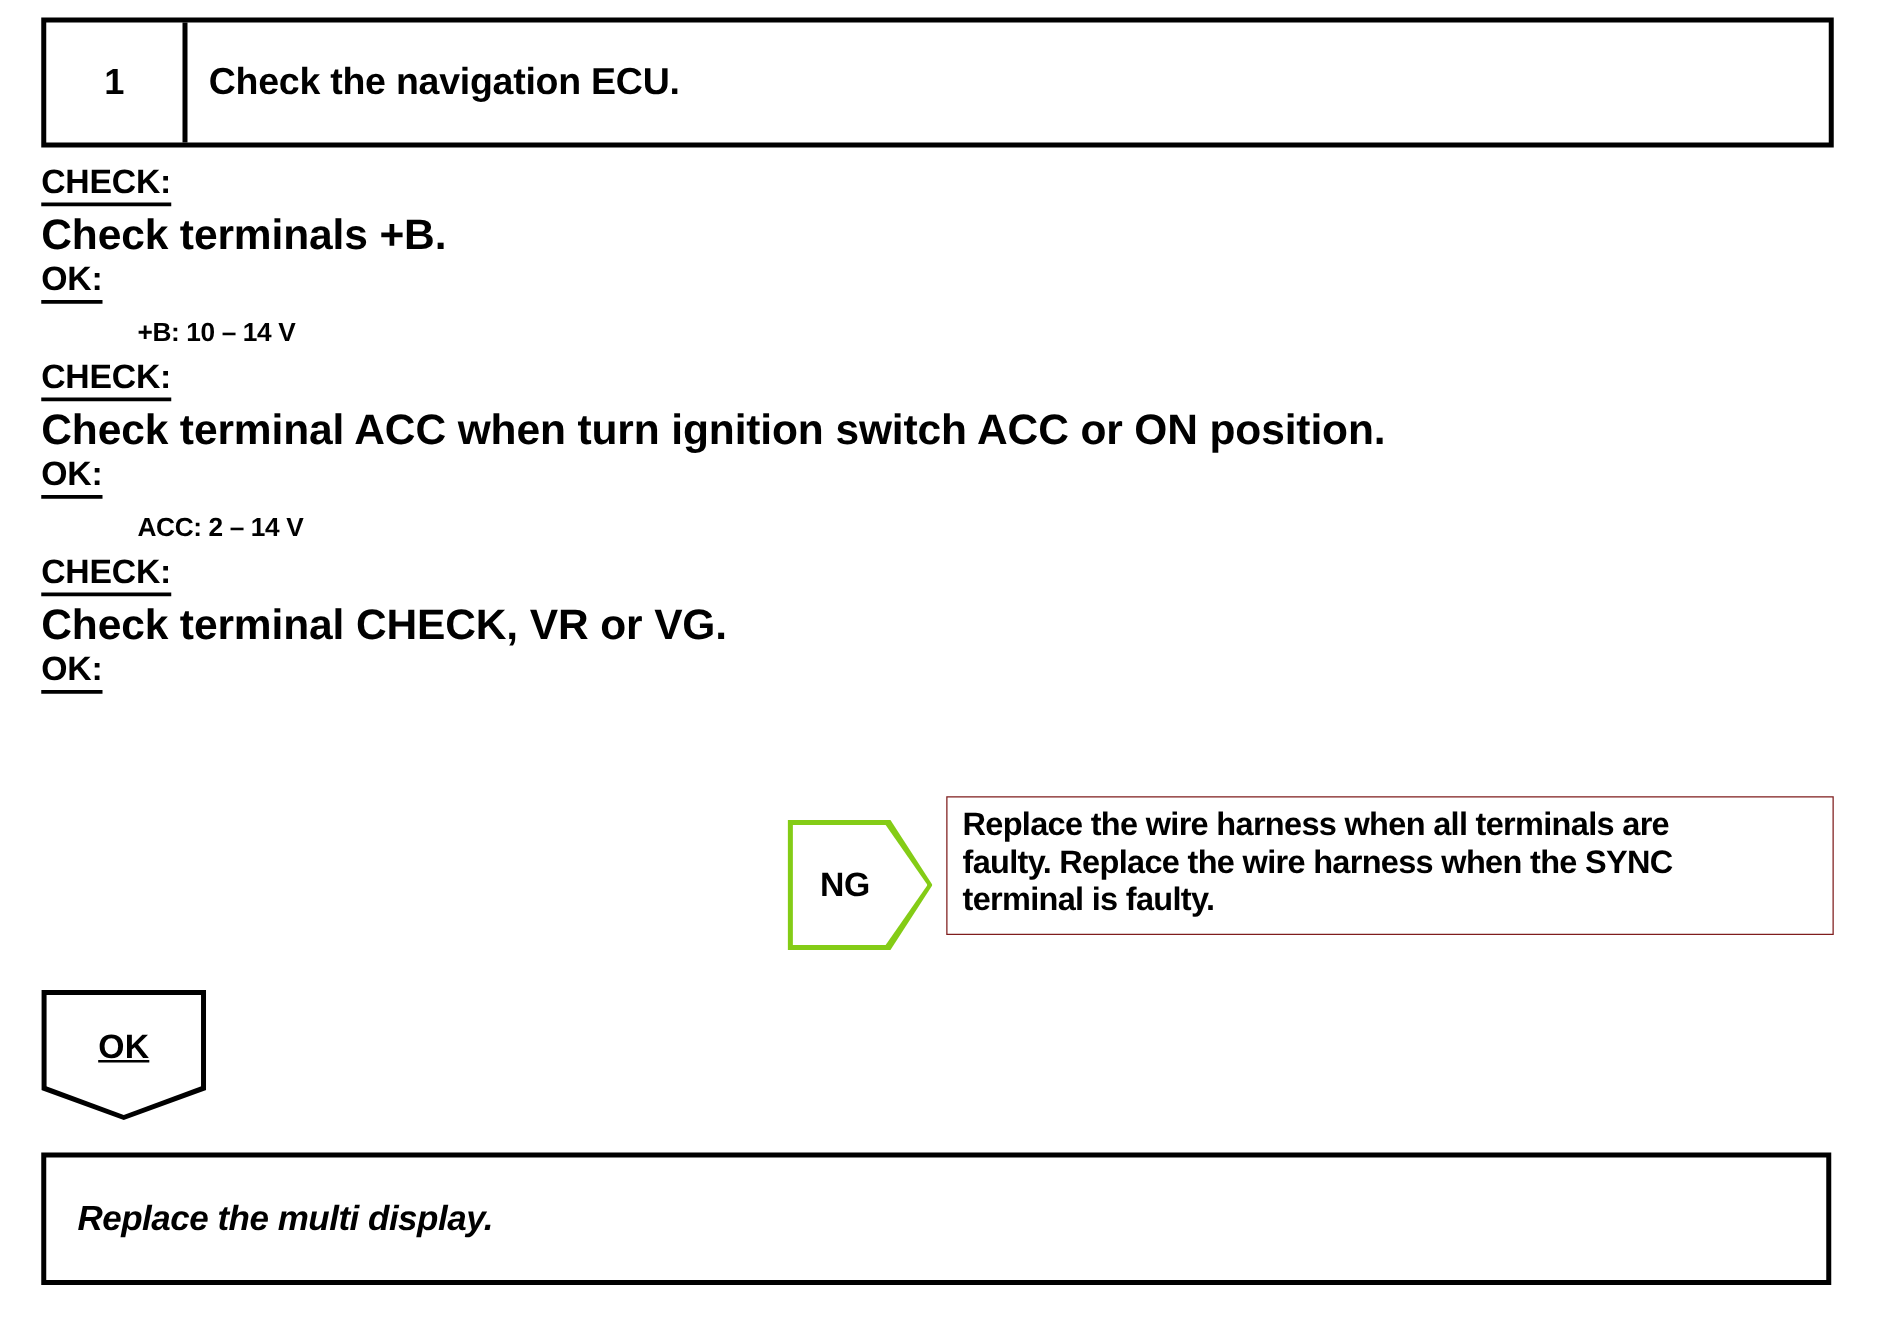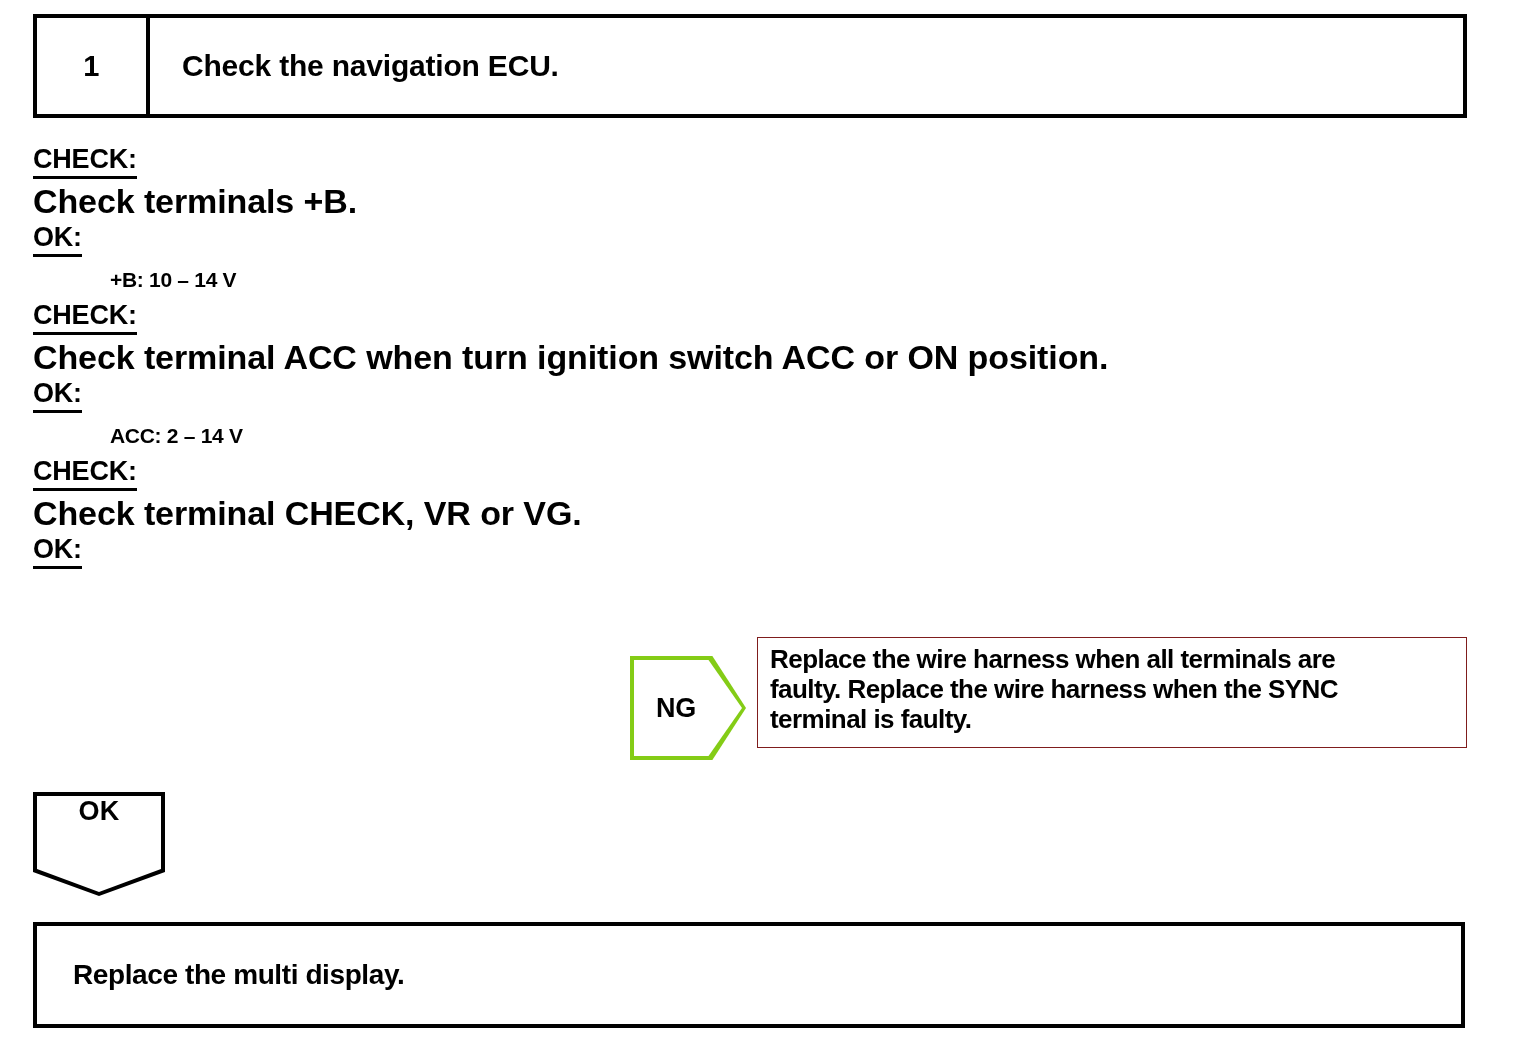--- a/index.html
+++ b/index.html
@@ -45,33 +45,32 @@
     align-items: center;
     justify-content: center;
     font-size: 29px;
     font-weight: bold;
     letter-spacing: 0.2px;
   }
   .step-title {
     flex: 1;
     display: flex;
     align-items: center;
-    padding-left: 32px;
+    padding-left: 17px;
     font-size: 30px;
     font-weight: bold;
     letter-spacing: -0.2px;
   }
 
   
   .body-block {
     position: absolute;
     left: 33px;
     top: 130px;
     width: 1400px;
-    margin-top: 13px;
   }
   .line {
     height: 39px;
     line-height: 39px;
     white-space: nowrap;
   }
   .lbl {
     font-size: 27px;
     font-weight: bold;
     letter-spacing: -0.2px;
@@ -156,39 +155,42 @@
     left: 4px;
     top: 4px;
     right: 4px;
     bottom: 4px;
     background: #fff;
     -webkit-clip-path: polygon(0 0, 100% 0, 100% 76%, 50% 100%, 0 76%);
     clip-path: polygon(0 0, 100% 0, 100% 76%, 50% 100%, 0 76%);
     display: flex;
     align-items: flex-start;
     justify-content: center;
+    padding-top: 26px;
     box-sizing: border-box;
     font-size: 27px;
     font-weight: bold;
     letter-spacing: 0.2px;
+    text-decoration: underline;
   }
 
   
   .result-box {
     position: absolute;
     left: 33px;
     top: 922px;
     width: 1432px;
     height: 106px;
     border: 4px solid #000;
     box-sizing: border-box;
     background: #fff;
     display: flex;
     align-items: center;
-    padding-left: 36px;
+    padding-left: 25px;
+    font-style: italic;
   }
   .result-text {
     font-size: 28px;
     font-weight: bold;
     letter-spacing: -0.4px;
   }
 </style>
 </head>
 <body>
 

